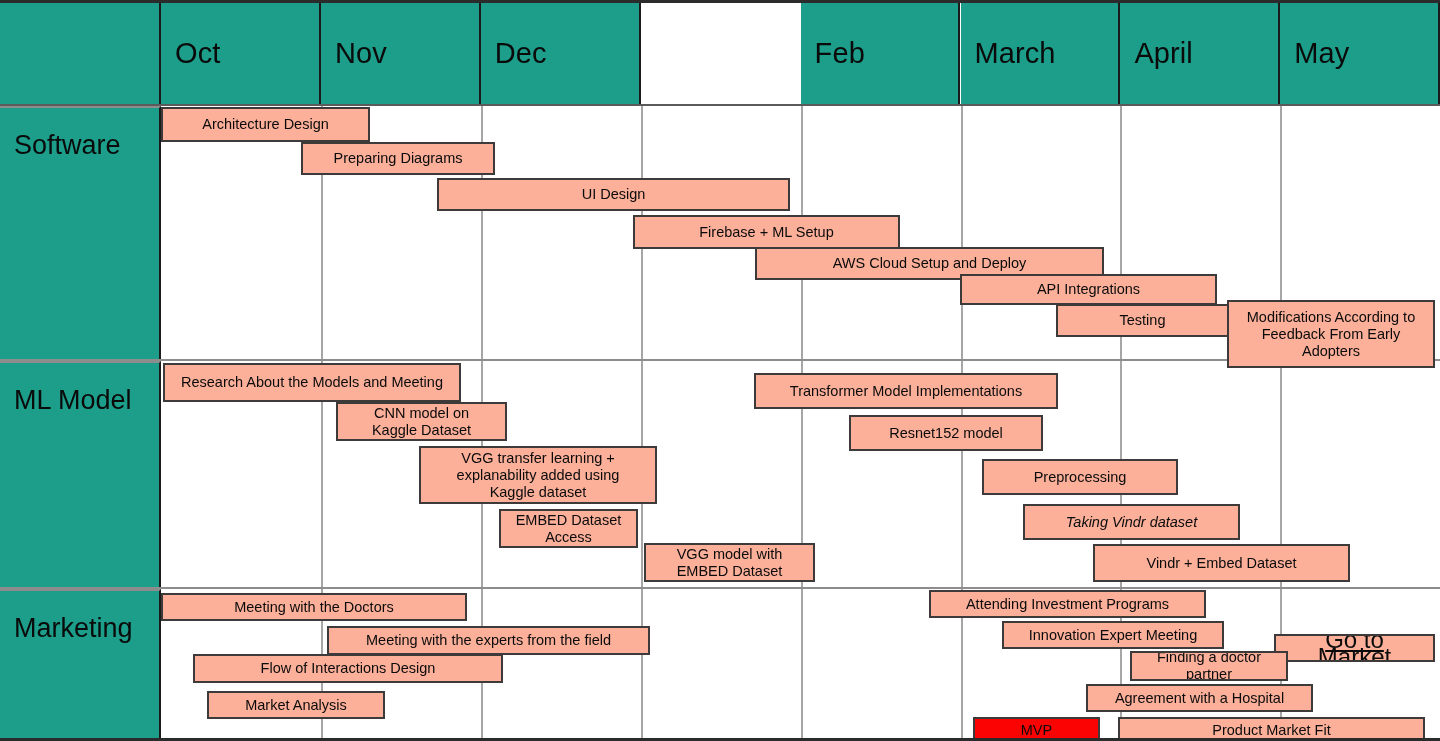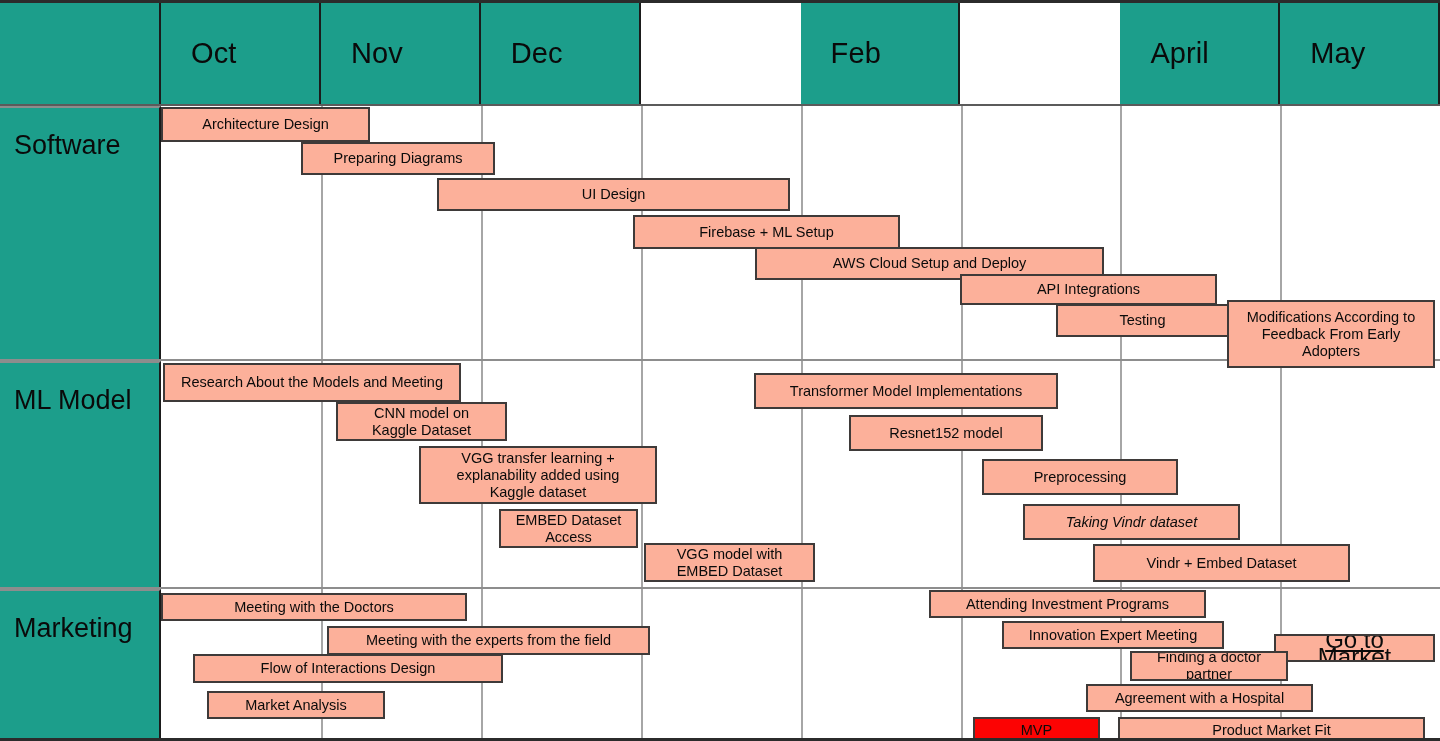--- a/index.html
+++ b/index.html
@@ -26,21 +26,20 @@
   }
   .hdr-cell{
     position:absolute;
     top:0;
     height:101px;
     background:#1c9e8b;
     box-sizing:border-box;
     border-right:2px solid #1b1b1b;
     display:flex;
     align-items:center;
-    padding-left:16px;
   }
   .hdr-cell.corner{border-right:2px solid #1b1b1b;}
   .hdr-cell span{
     font-size:29px;
     color:#0a0a0a;
     padding-left:14px;
     line-height:1;
     letter-spacing:.1px;
   }
 
@@ -111,20 +110,23 @@
       </div>
       <div class="hdr-cell" style="left: 320.9px; width: 159.9px;">
         <span>Nov</span>
       </div>
       <div class="hdr-cell" style="left: 480.8px; width: 159.9px;">
         <span>Dec</span>
       </div>
       <div class="hdr-cell" style="left: 800.6px; width: 159.9px;">
         <span>Feb</span>
       </div>
+      <div class="hdr-cell" style="left: 960.5px; width: 159.9px;">
+        <span>March</span>
+      </div>
       <div class="hdr-cell" style="left: 1280.3px; width: 159.9px;">
         <span>May</span>
       </div>
       <div class="hdr-cell" style="left: 1120.4px; width: 159.9px;">
         <span>April</span>
       </div>
     </div>
 
   <div id="vlines">
       <div class="vline" style="left: 320.9px;"></div>

